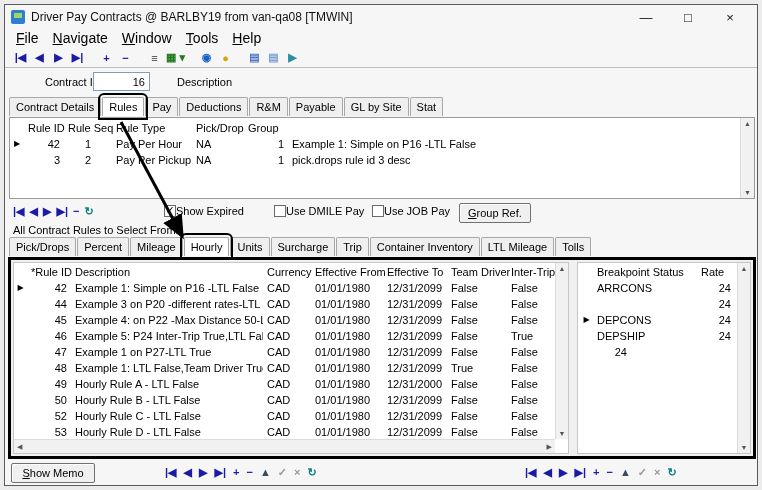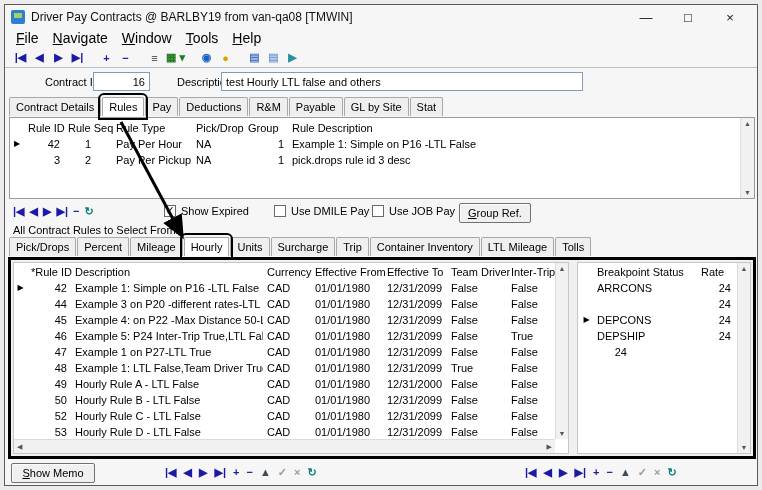--- a/index.html
+++ b/index.html
@@ -45,21 +45,21 @@
   
   .grid1{position:absolute;left:4px;top:112px;width:746px;height:82px;background:#fff;border:1px solid #9a9a9a;box-sizing:border-box}
   .grid1 .g-body{position:absolute;left:0;top:2px;right:14px;bottom:0}
   .vscroll{position:absolute;right:0;top:0;bottom:0;width:14px;background:#f1f1f1;border-left:1px solid #dcdcdc;display:flex;flex-direction:column;justify-content:space-between;align-items:center;box-sizing:border-box}
   .sbi{font-size:7px;color:#555;padding:2px 0;width:100%;text-align:center}
 
   
   .controls{position:absolute;left:4px;top:197px;height:22px;right:4px;font-size:11px}
   .nav-inline{position:absolute;left:4px;top:3px;display:flex;gap:5px}
   .nav-icon{font-size:11px;font-weight:bold;white-space:nowrap}
-  .checkrow{position:absolute;top:3px;display:flex;align-items:center;gap:5px}
+  .checkrow{position:absolute;top:3px;display:flex;align-items:center;}
   .cb{width:12px;height:12px;background:#fff;border:1px solid #6a6a6a;display:inline-flex;align-items:center;justify-content:center;font-size:11px;line-height:1;box-sizing:border-box}
   .cb.checked::after{content:"✓";margin-top:-1px}
   .btn{position:absolute;height:20px;background:#f0f0f0;border:1px solid #707070;border-radius:2px;font-size:11px;font-family:"Liberation Sans",sans-serif;padding:0 8px;box-shadow:inset 1px 1px 0 #ffffff}
   .btn::first-letter{text-decoration:underline}
 
   .section-label{position:absolute;left:8px;top:219px;font-size:11px}
 
   
   .main-box{position:absolute;left:3px;top:252px;width:748px;height:202px;border:3px solid #000;background:#f0f0f0;box-sizing:border-box}
   .hgrid{position:absolute;left:2px;top:2px;width:556px;height:192px;background:#fff;border:1px solid #c6c6c6;box-sizing:border-box}
@@ -115,21 +115,20 @@
       <span class="tb-icon" style="color: rgb(215, 164, 0);">●</span>
       <span class="tb-icon" style="color: rgb(77, 120, 200); margin-left: 10px;">▤</span>
       <span class="tb-icon" style="color: rgb(122, 160, 216);">▤</span>
       <span class="tb-icon" style="color: rgb(42, 143, 160);">▶</span>
     </div>
 
   <div class="form-row">
     <span class="lbl" style="left:40px">Contract ID</span>
     <input class="field num" style="left: 88px; width: 57px;" value="16">
     <span class="lbl" style="left:172px">Description</span>
-    <input class="field" style="left: 216px; width: 362px;" value="test Hourly LTL false and others">
   </div>
 
   <div class="tabs tabs1">
       <span class="tab">Contract Details</span>
       <span class="tab active annotated">Rules</span>
       <span class="tab">Pay</span>
       <span class="tab">Deductions</span>
       <span class="tab">R&amp;M</span>
       <span class="tab">Payable</span>
       <span class="tab">GL by Site</span>
@@ -138,21 +137,20 @@
 
   <div class="grid1">
     <div class="g-body" id="rules-grid-body">
         <div class="g-row g-head">
           <span class="g-cell a-c" style="width: 14px;"></span>
           <span class="g-cell a-l" style="width: 40px;">Rule ID</span>
           <span class="g-cell a-l" style="width: 48px;">Rule Seq</span>
           <span class="g-cell a-l" style="width: 80px;">Rule Type</span>
           <span class="g-cell a-l" style="width: 52px;">Pick/Drop</span>
           <span class="g-cell a-l" style="width: 44px;">Group</span>
-          <span class="g-cell a-l" style="flex: 1 1 0%;">Rule Description</span>
         </div>
         <div class="g-row">
           <span class="g-cell a-c selc" style="width: 14px;">▶</span>
           <span class="g-cell a-r" style="width: 40px;">42</span>
           <span class="g-cell a-c" style="width: 48px;">1</span>
           <span class="g-cell a-l" style="width: 80px;">Pay Per Hour</span>
           <span class="g-cell a-l" style="width: 52px;">NA</span>
           <span class="g-cell a-r" style="width: 44px;">1</span>
           <span class="g-cell a-l" style="flex: 1 1 0%;">Example 1: Simple on P16 -LTL False</span>
         </div>

